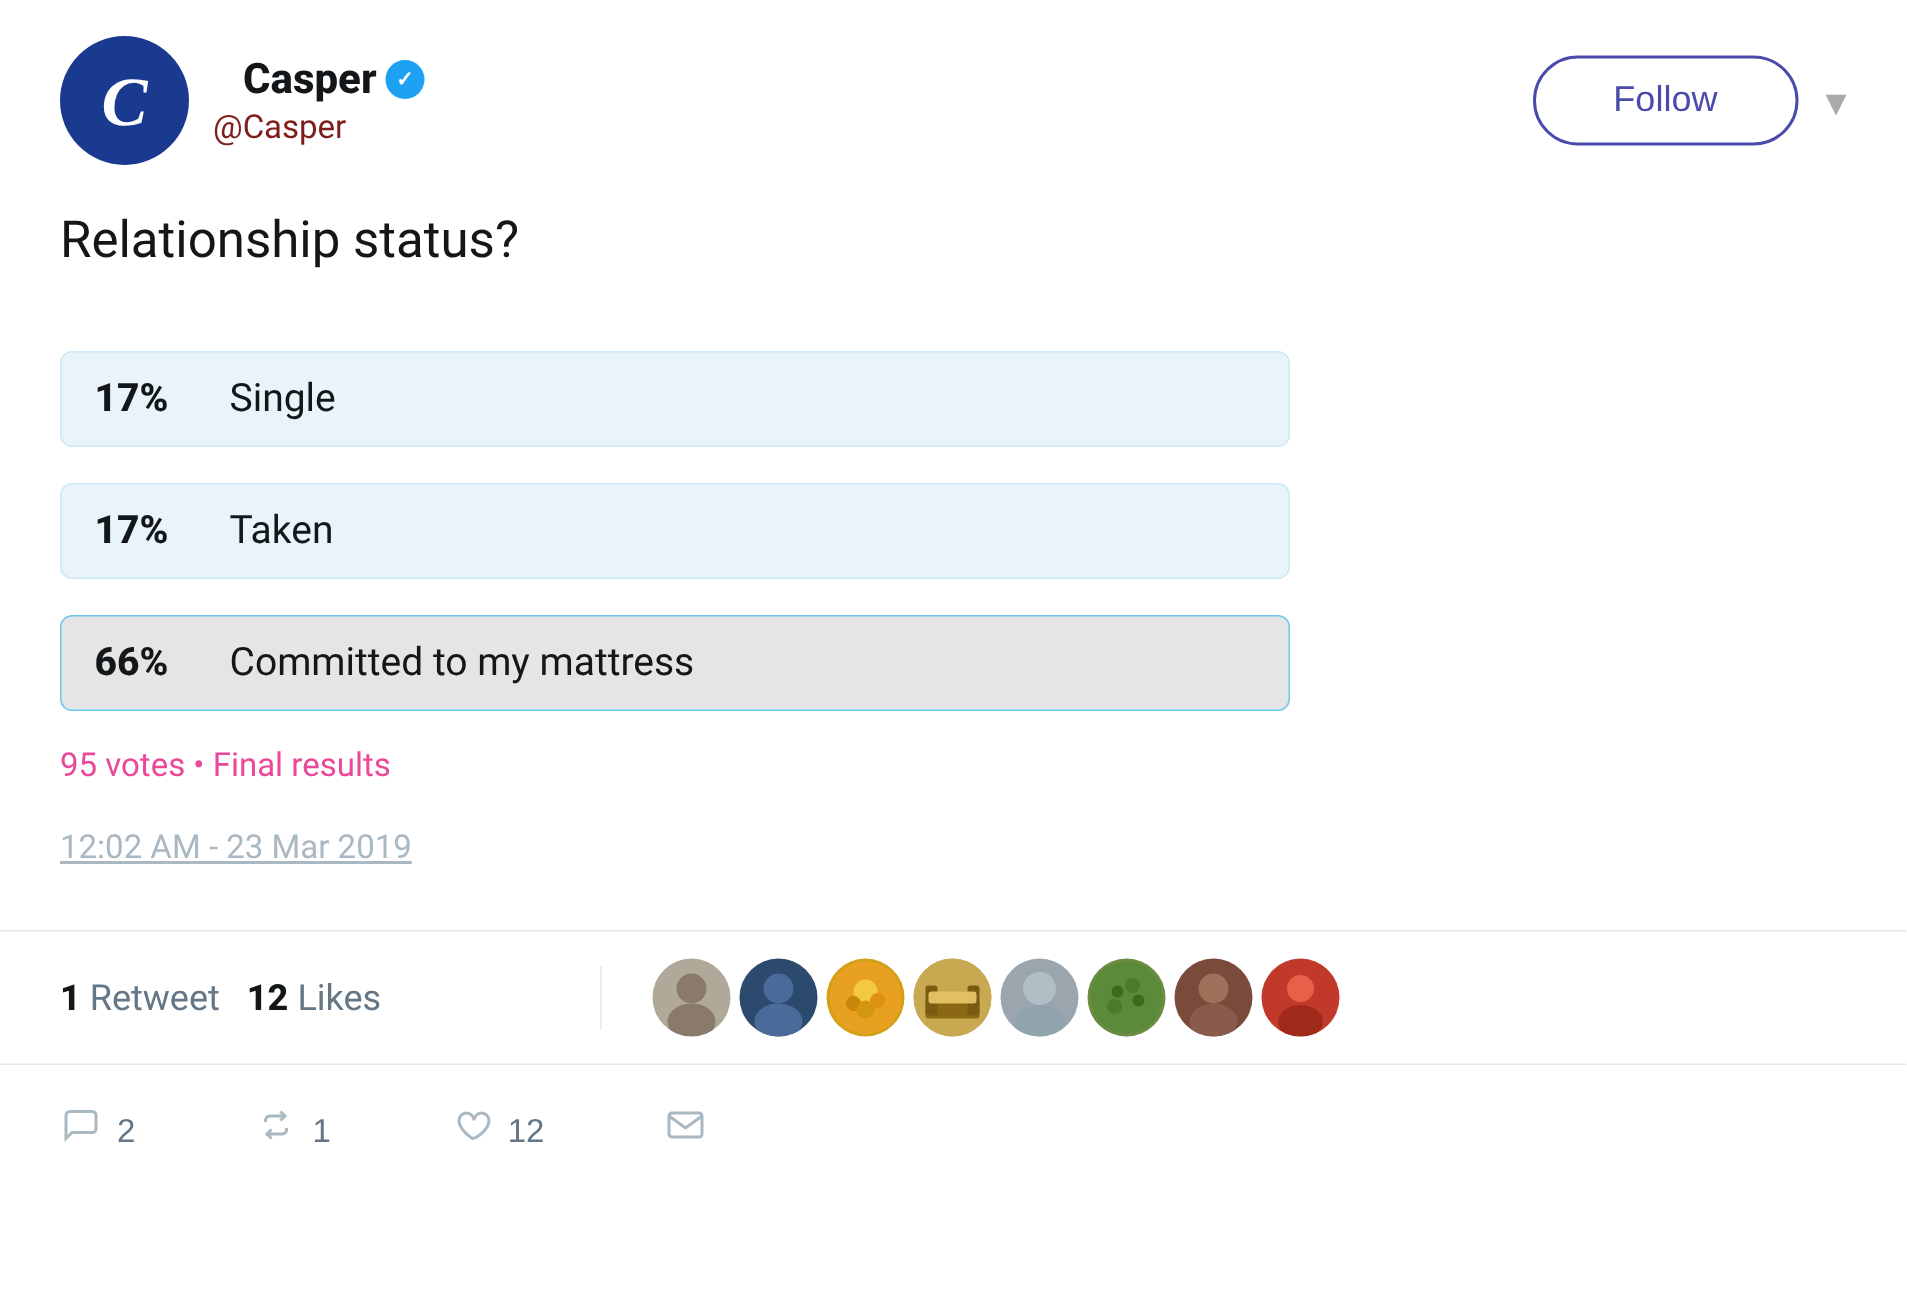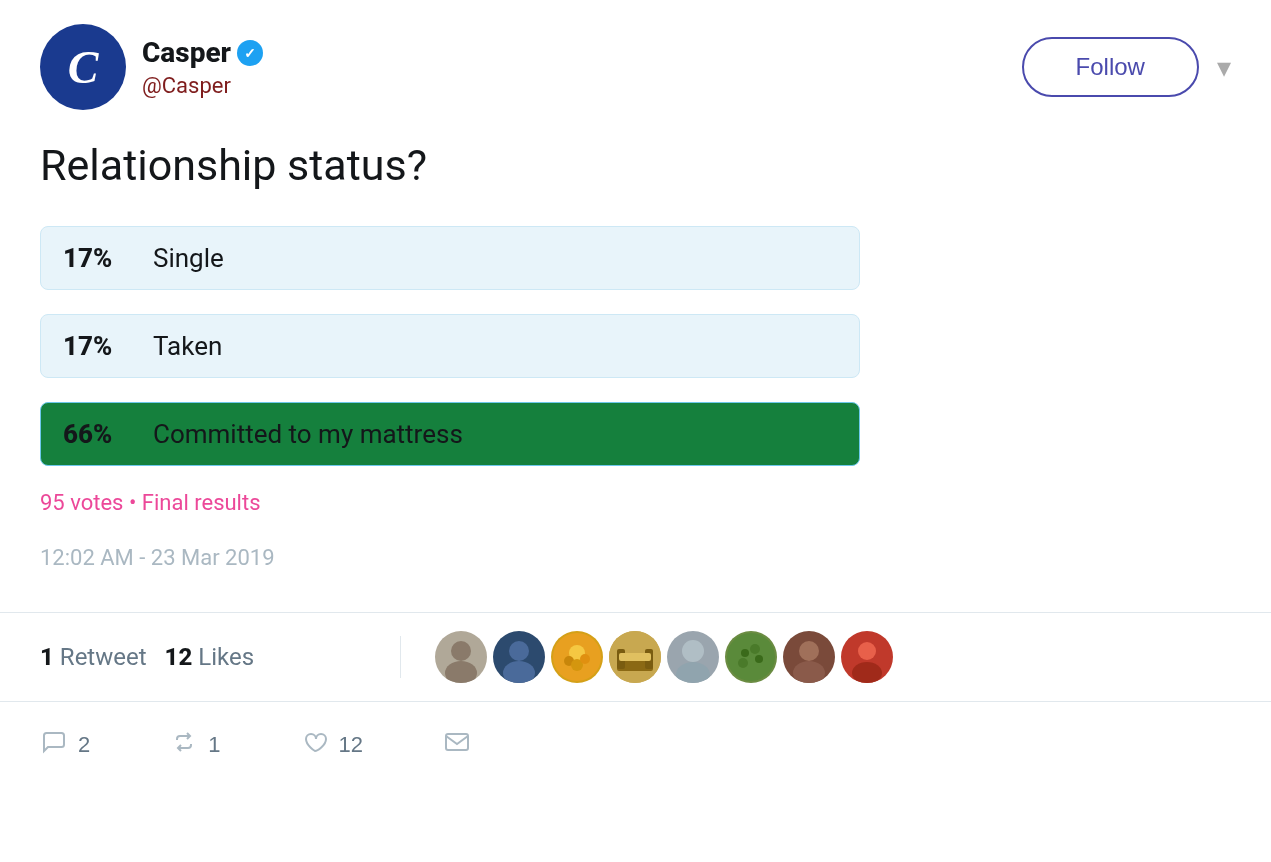--- a/index.html
+++ b/index.html
@@ -45,20 +45,21 @@
     }
     .user-info {
       display: flex;
       flex-direction: column;
       gap: 4px;
     }
     .display-name-row {
       display: flex;
       align-items: center;
       gap: 6px;
+      margin-left: 20px;
     }
     .display-name {
       font-size: 28px;
       font-weight: 800;
       color: #14171a;
     }
     .verified-badge {
       width: 26px;
       height: 26px;
       background: #1da1f2;
@@ -94,24 +95,24 @@
     }
     .chevron-down {
       font-size: 28px;
       color: #aaa;
       cursor: pointer;
     }
     .tweet-body {
       padding: 0 0 20px 0;
     }
     .tweet-text {
-      font-size: 43px;
+      font-size: 34px;
       font-weight: 400;
       color: #14171a;
-      margin-bottom: 32px;
+      margin-bottom: 52px;
       line-height: 1.3;
     }
     .poll {
       display: flex;
       flex-direction: column;
       gap: 24px;
       margin-bottom: 24px;
       max-width: 820px;
     }
     .poll-option {
@@ -120,41 +121,42 @@
       gap: 18px;
       background: #e8f4fa;
       border: 1.5px solid #cde8f5;
       border-radius: 8px;
       padding: 16px 22px;
       font-size: 26px;
       position: relative;
       overflow: hidden;
     }
     .poll-option.leading {
-      background: #15803d;
+      background: #e5e5e5;
       border-color: #6dc8eb;
     }
     .poll-pct {
       font-weight: 800;
       min-width: 72px;
       font-size: 26px;
     }
     .poll-label {
       font-size: 26px;
       color: #14171a;
     }
     .poll-meta {
       font-size: 22px;
       color: #ec4899;
       margin-bottom: 30px;
     }
     .tweet-timestamp {
       font-size: 22px;
       color: #aab8c2;
       margin-bottom: 22px;
+      text-decoration: underline;
     }
     .divider {
       height: 1px;
       background: #e1e8ed;
       margin: 0 -40px;
     }
     .engagement-row {
       display: flex;
       align-items: center;
       padding: 18px 0;

